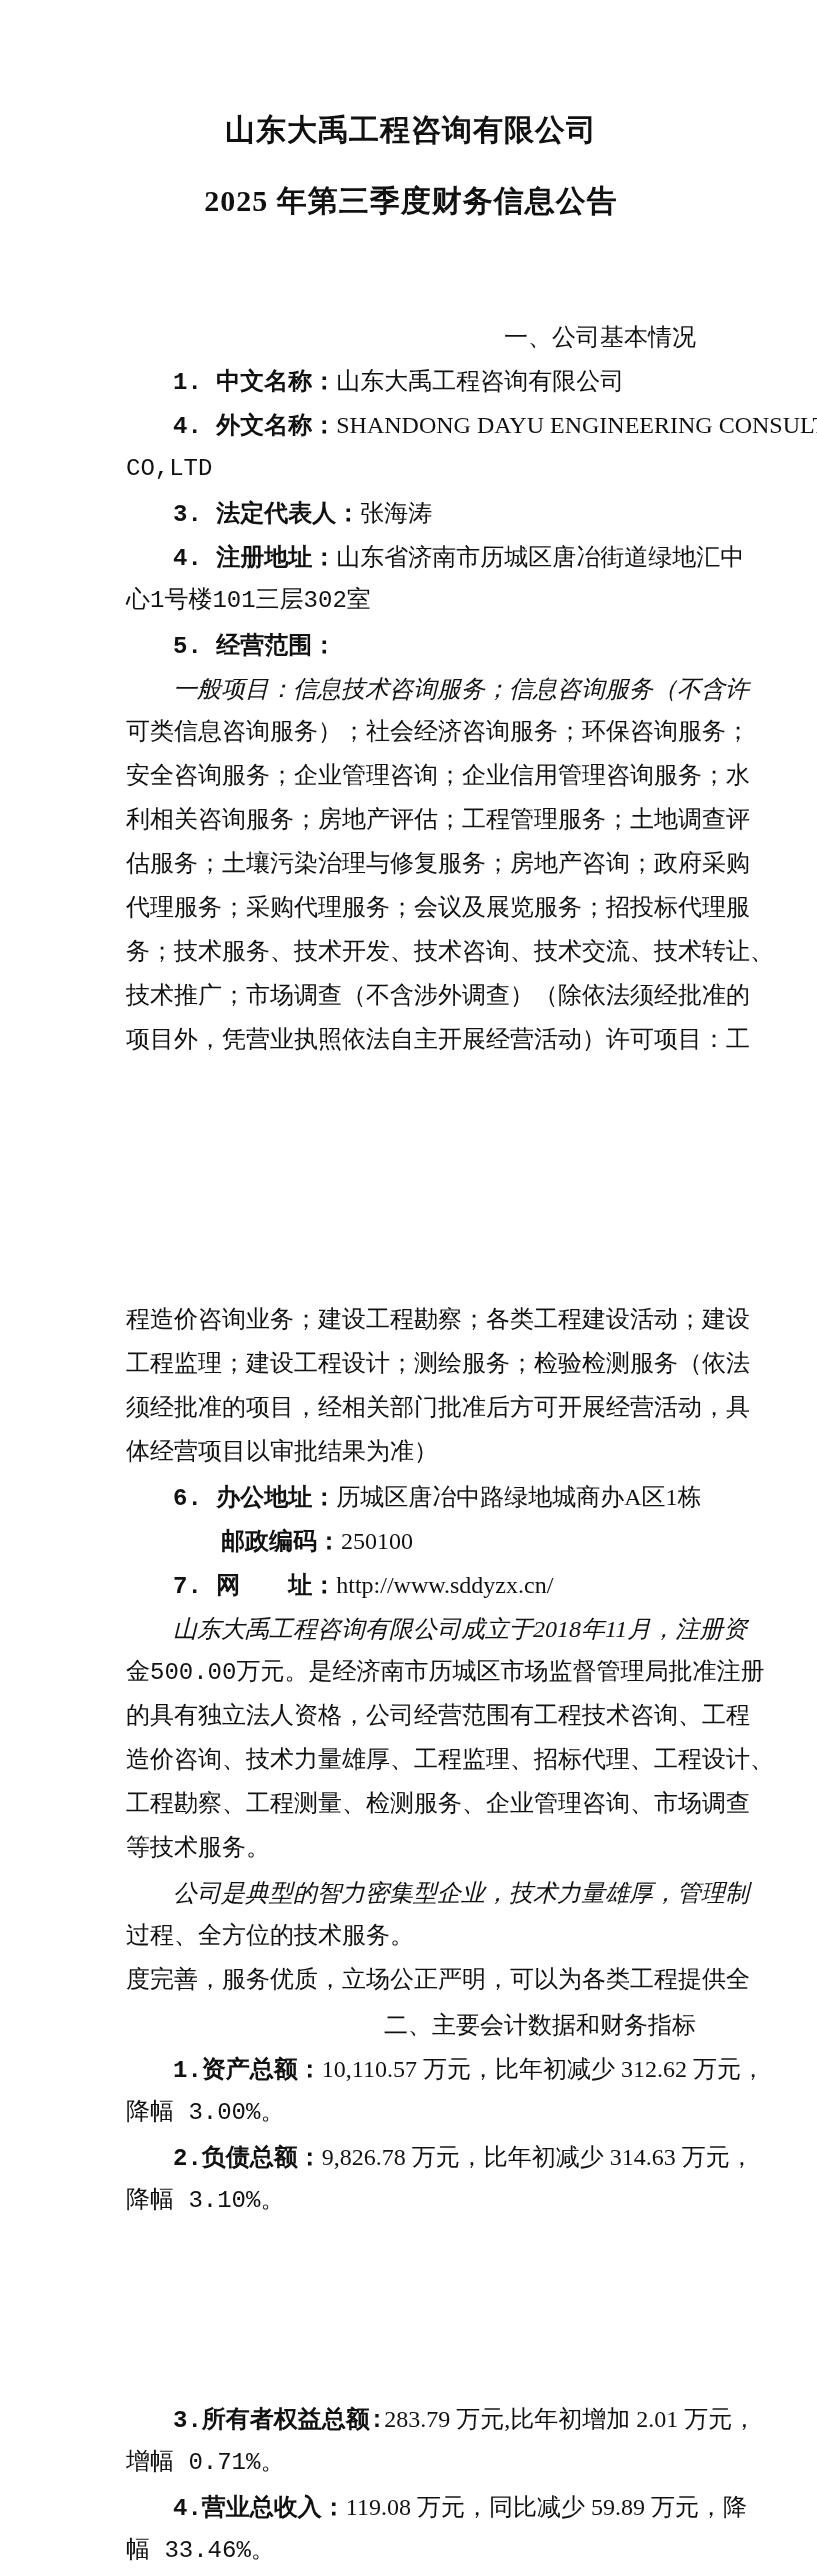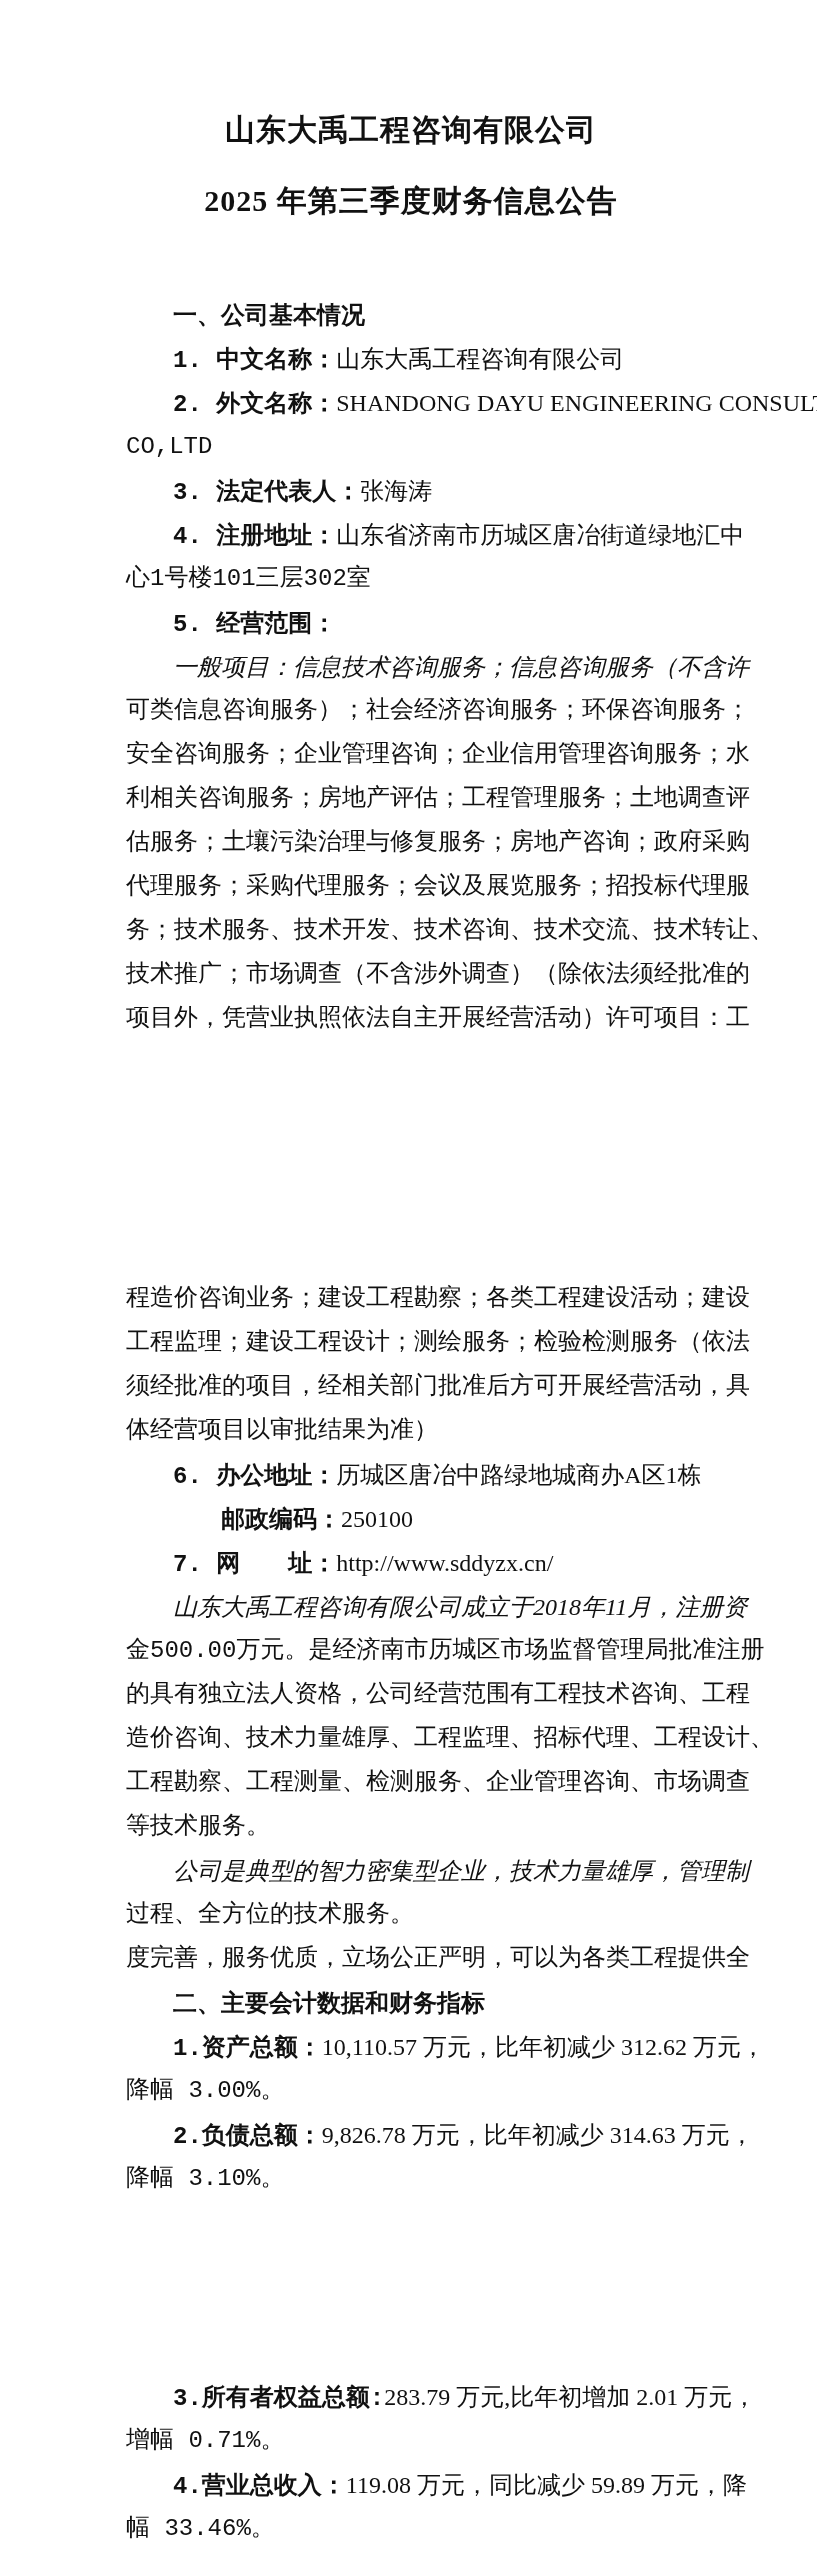--- a/index.html
+++ b/index.html
@@ -10,39 +10,39 @@
     overflow:hidden;
     font-family:"Liberation Serif","DejaVu Serif",serif;
   }
   .content{padding:109px 122px 0 126px;}
   .line{font-size:24px;line-height:44px;height:44px;white-space:pre;text-align:left;}
   .b{font-weight:700;font-family:Liberation Mono, monospace;}
   .title,.subtitle{
     font-size:30px;font-weight:700;text-align:center;
     height:41px;line-height:41px;letter-spacing:1px;
   }
-  .subtitle{margin-top:30px;margin-bottom:72px;}
-  .heading{font-weight:700;text-indent:47px;}
+  .subtitle{margin-top:30px;margin-bottom:94px;}
+  .heading{font-weight:400;text-indent:47px;text-align:right;}
   .item{text-indent:47px;}
   .para{text-indent:47px;font-style:italic;}
   .postal{text-indent:95px;}
   .cont{text-indent:0;font-family:Liberation Mono, monospace;}
   .pb1{margin-top:236px;}
   .pb2{margin-top:174px;}
 </style>
 </head>
 <body>
 
 <div class="page">
   <div class="content">
       <div class="line title"><span>山东大禹工程咨询有限公司</span></div>
       <div class="line subtitle"><span>2025 年第三季度财务信息公告</span></div>
       <div class="line heading"><span>一、公司基本情况</span></div>
       <div class="line item"><span class="b">1. 中文名称：</span><span>山东大禹工程咨询有限公司</span></div>
-      <div class="line item"><span class="b">2. 外文名称：</span><span>SHANDONG DAYU ENGINEERING CONSULTING</span></div>
+      <div class="line item"><span class="b">4. 外文名称：</span><span>SHANDONG DAYU ENGINEERING CONSULTING</span></div>
       <div class="line cont"><span>CO,LTD</span></div>
       <div class="line item"><span class="b">3. 法定代表人：</span><span>张海涛</span></div>
       <div class="line item"><span class="b">4. 注册地址：</span><span>山东省济南市历城区唐冶街道绿地汇中</span></div>
       <div class="line cont"><span>心1号楼101三层302室</span></div>
       <div class="line item"><span class="b">5. 经营范围：</span></div>
       <div class="line para"><span>一般项目：信息技术咨询服务；信息咨询服务（不含许</span></div>
       <div class="line cont"><span>可类信息咨询服务）；社会经济咨询服务；环保咨询服务；</span></div>
       <div class="line cont"><span>安全咨询服务；企业管理咨询；企业信用管理咨询服务；水</span></div>
       <div class="line cont"><span>利相关咨询服务；房地产评估；工程管理服务；土地调查评</span></div>
       <div class="line cont"><span>估服务；土壤污染治理与修复服务；房地产咨询；政府采购</span></div>

